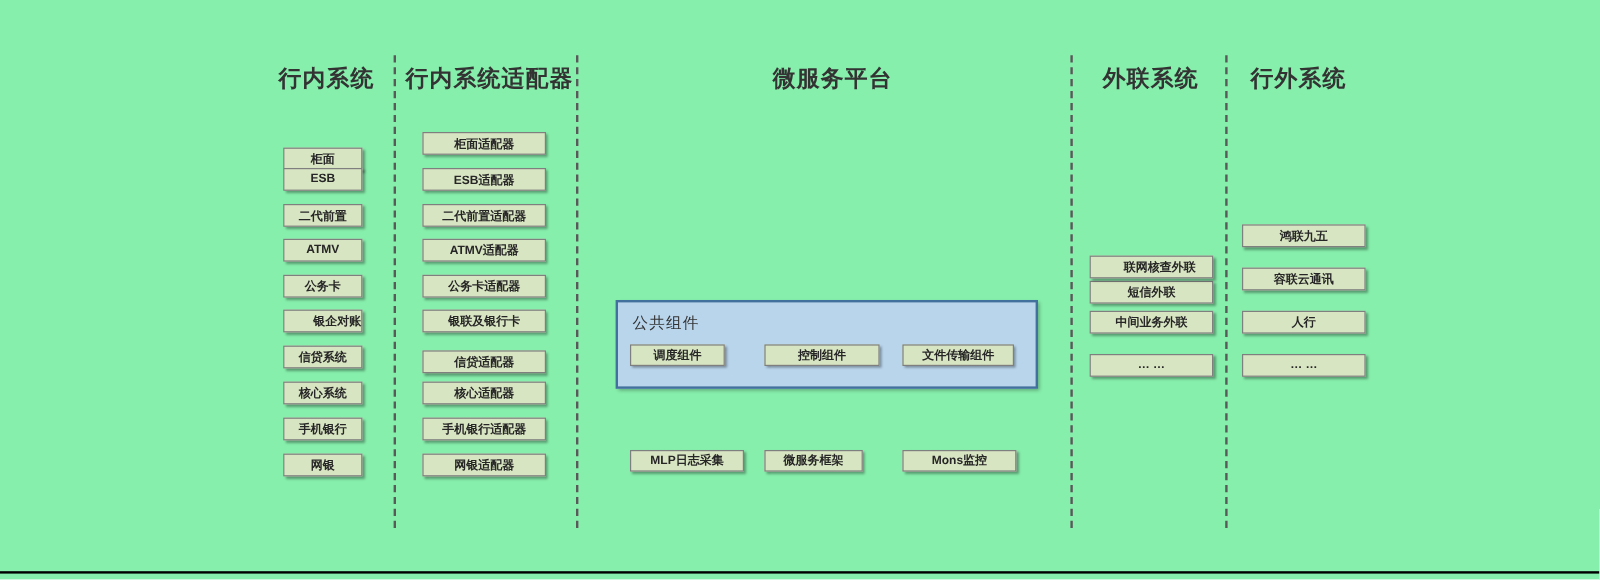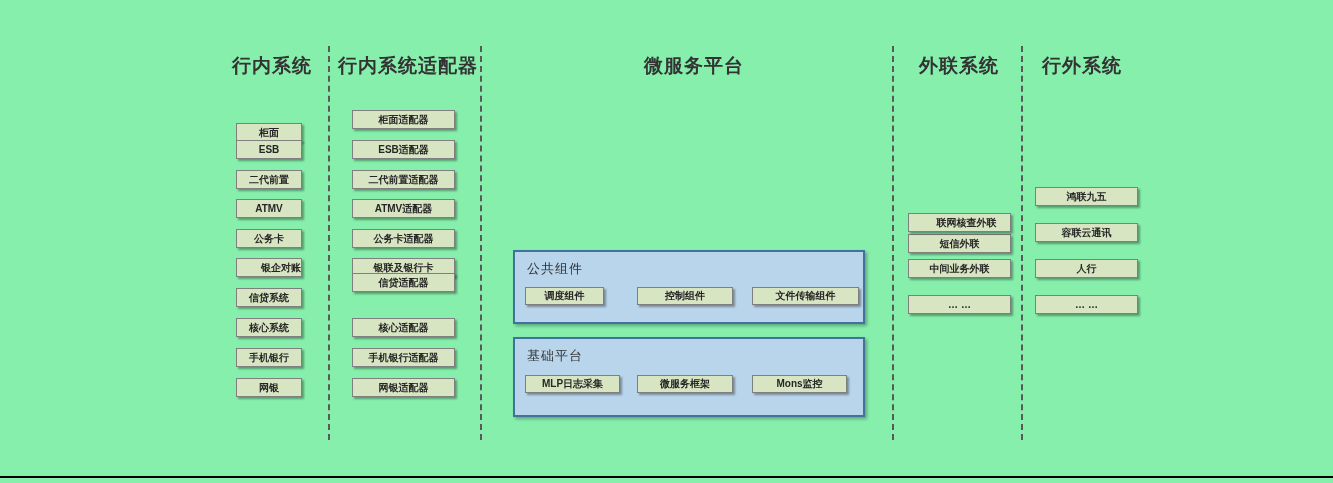--- a/index.html
+++ b/index.html
@@ -97,38 +97,35 @@
   <div class="gbox c1" style="top:318px;">核心系统</div>
   <div class="gbox c1" style="top:348px;">手机银行</div>
   <div class="gbox c1" style="top:378px;">网银</div>
 
   <div class="gbox c2" style="top:110px;">柜面适配器</div>
   <div class="gbox c2" style="top:140px;">ESB适配器</div>
   <div class="gbox c2" style="top:170px;">二代前置适配器</div>
   <div class="gbox c2" style="top:199px;">ATMV适配器</div>
   <div class="gbox c2" style="top:229px;">公务卡适配器</div>
   <div class="gbox c2" style="top:258px;">银联及银行卡</div>
-  <div class="gbox c2" style="top:273px;">信贷适配器</div>
+  <div class="gbox c2" style="top:292px;">信贷适配器</div>
   <div class="gbox c2" style="top:318px;">核心适配器</div>
   <div class="gbox c2" style="top:348px;">手机银行适配器</div>
   <div class="gbox c2" style="top:378px;">网银适配器</div>
 
 
   <div class="blue-panel panel-b">
     <div class="panel-label">公共组件</div>
   </div>
   <div class="hbox" style="left:525px;top:287px;width:79px;">调度组件</div>
   <div class="hbox" style="left:637px;top:287px;width:96px;">控制组件</div>
-  <div class="hbox" style="left:752px;top:287px;width:107px;">文件传输组件</div>
+  <div class="hbox" style="left:752px;top:287px;width:93px;">文件传输组件</div>
 
-  <div class="blue-panel panel-c">
-    <div class="panel-label">基础平台</div>
-  </div>
   <div class="hbox" style="left:525px;top:375px;width:95px;">MLP日志采集</div>
-  <div class="hbox" style="left:637px;top:375px;width:96px;">微服务框架</div>
+  <div class="hbox" style="left:637px;top:375px;width:82px;">微服务框架</div>
   <div class="hbox" style="left:752px;top:375px;width:95px;">Mons监控</div>
 
   <div class="gbox c4" style="top:187px;margin-top:47px;">短信外联</div>
   <div class="gbox c4" style="top:213px;padding-left:14px;">联网核查外联</div>
   <div class="gbox c4" style="top:259px;">中间业务外联</div>
   <div class="gbox c4" style="top:295px;">… …</div>
 
   <div class="gbox c5" style="top:187px;">鸿联九五</div>
   <div class="gbox c5" style="top:223px;">容联云通讯</div>
   <div class="gbox c5" style="top:259px;">人行</div>

